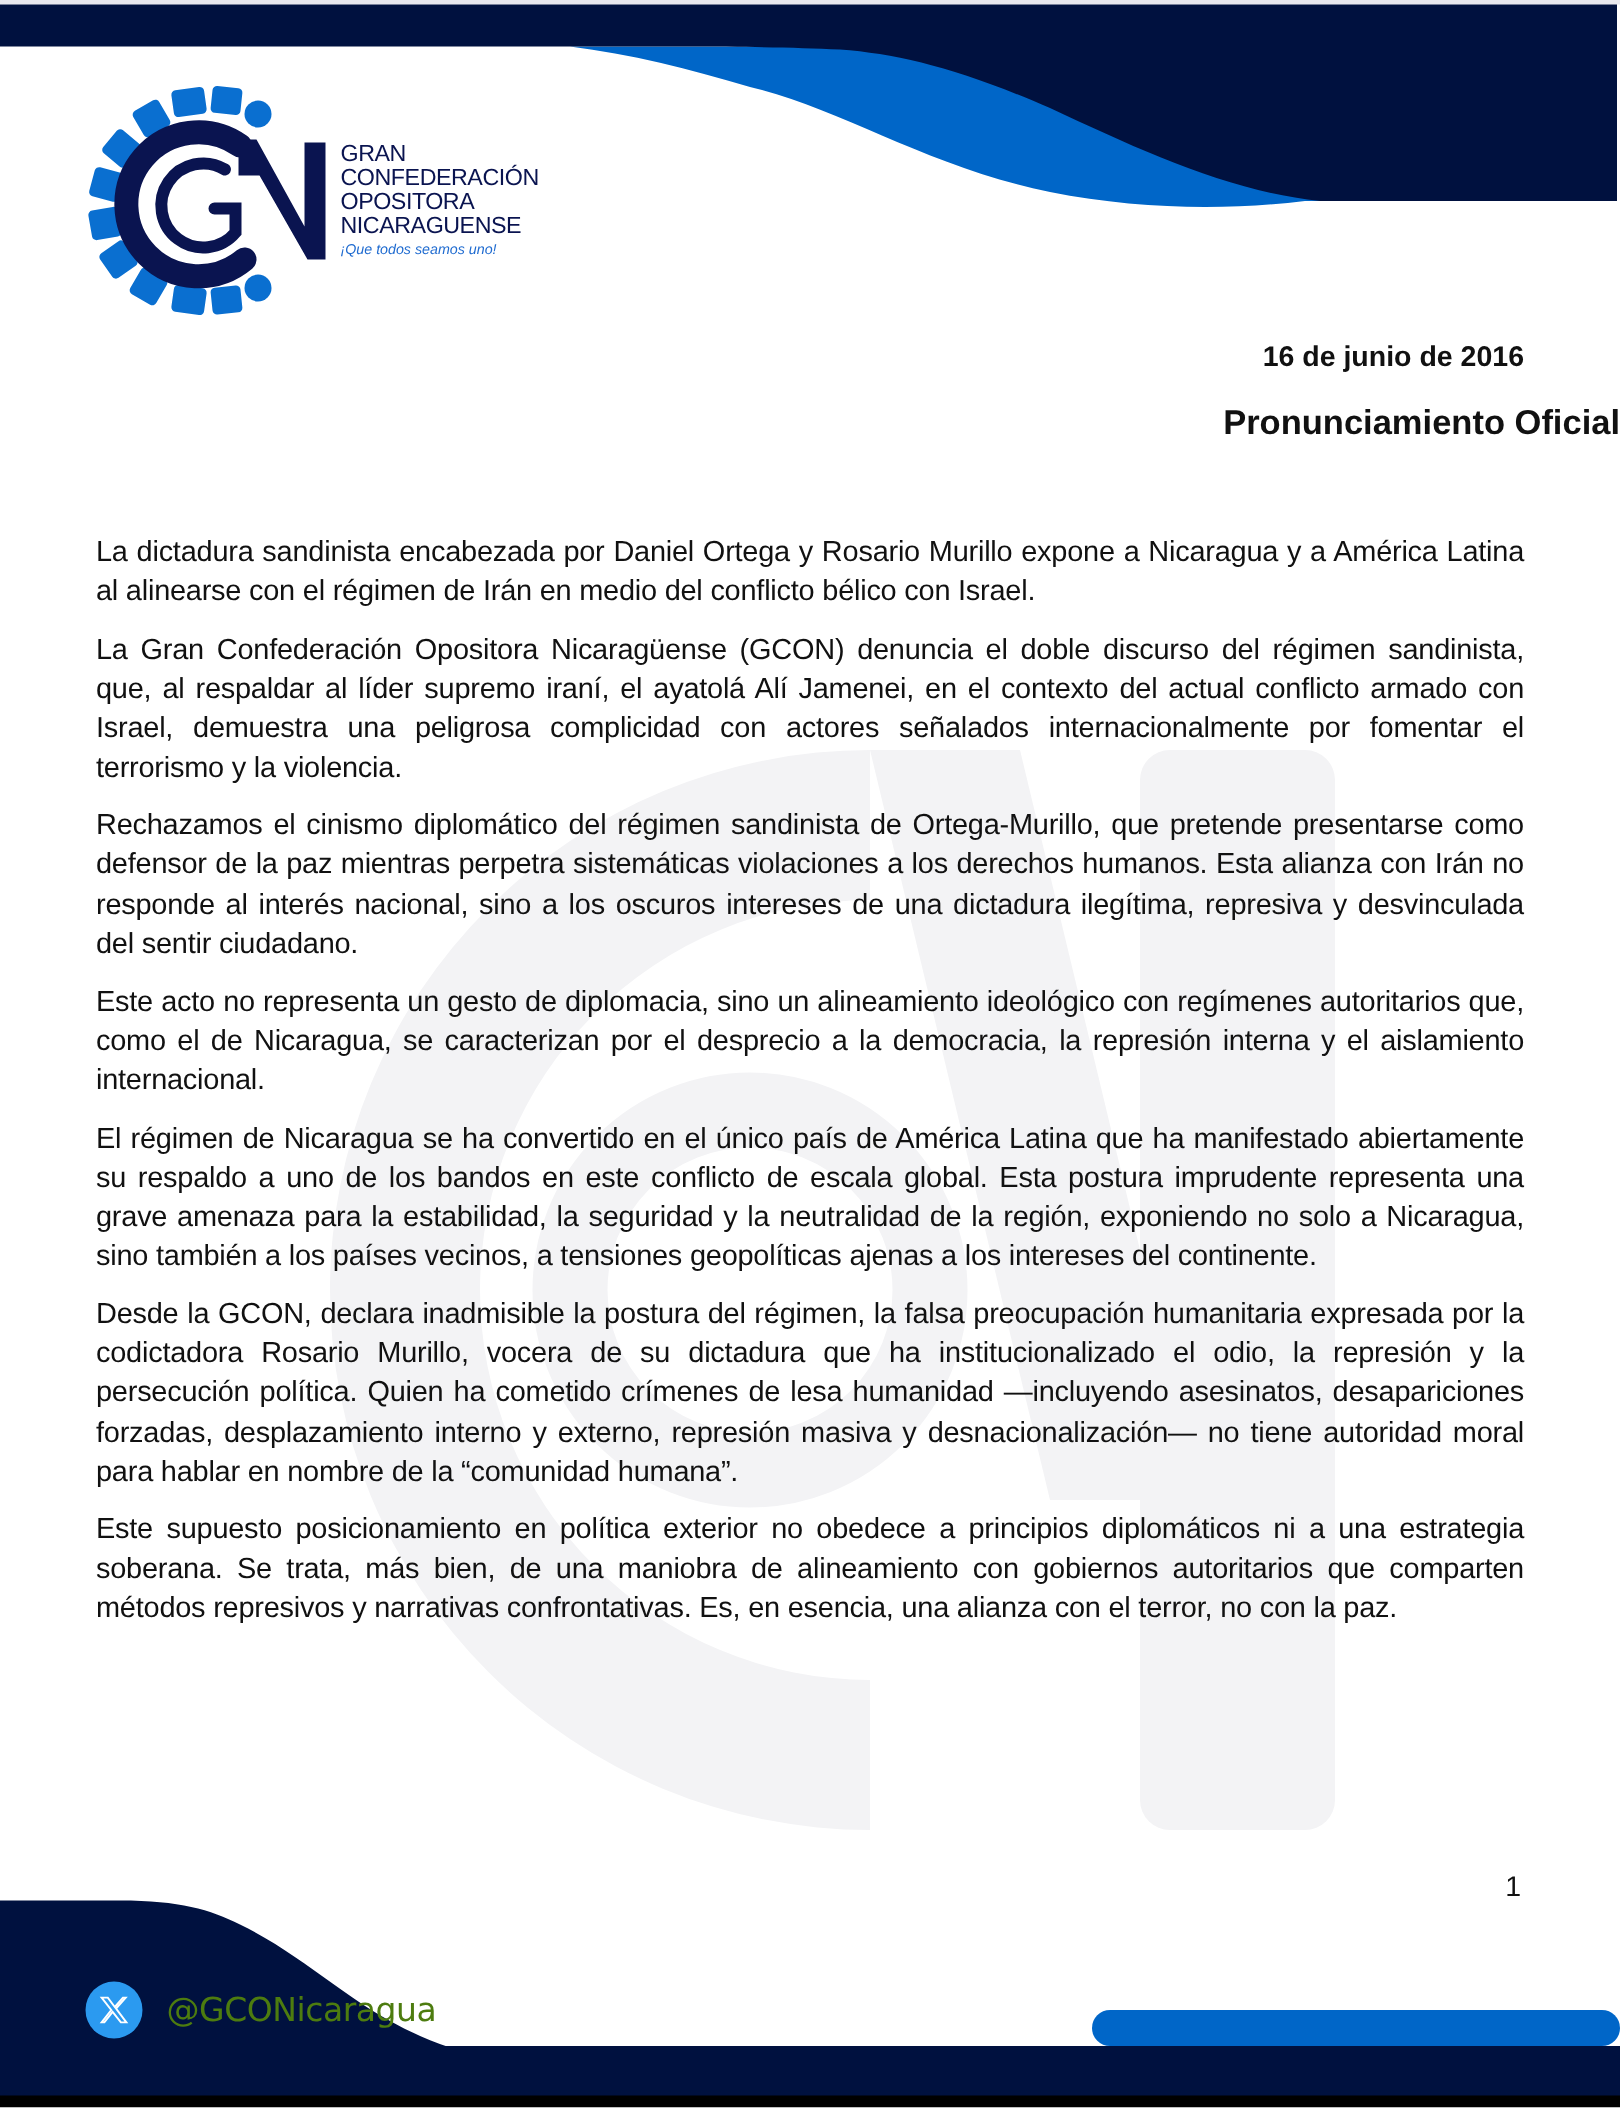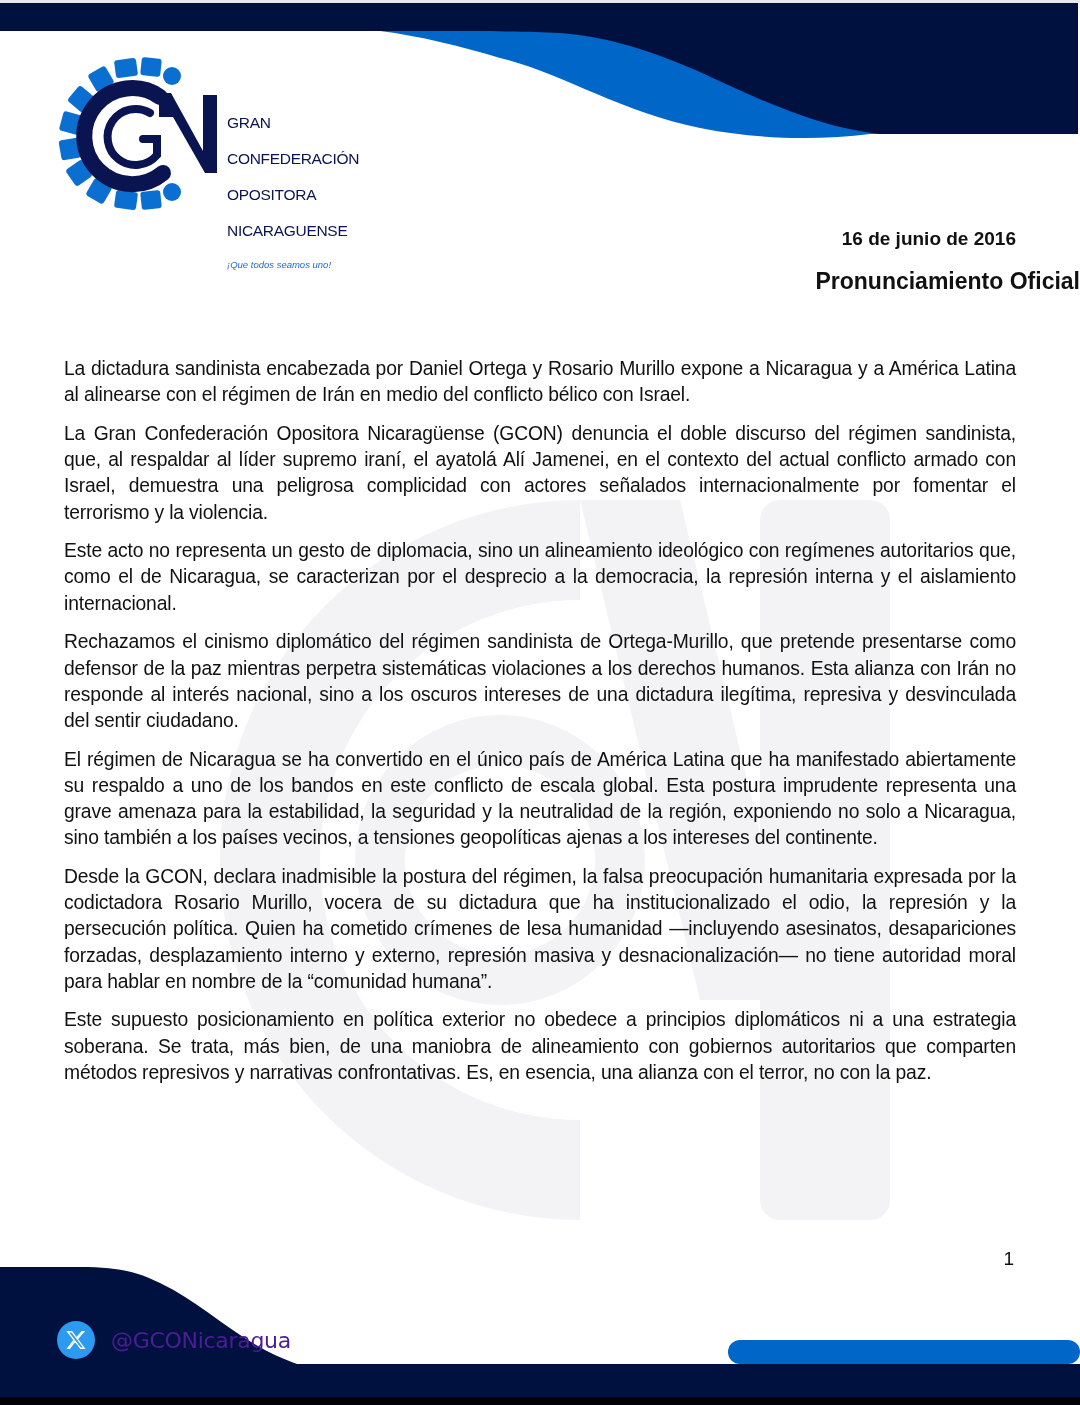--- a/index.html
+++ b/index.html
@@ -14,24 +14,23 @@
     .bottom-band { top: 1255px; width: 1080px; height: 150px; }
     .watermark { top: 300px; left: 40px; width: 1040px; height: 1000px; }
 
     .logo { position: absolute; left: 55px; top: 55px; width: 320px; height: 160px; }
     .logo-mark { position: absolute; left: 0; top: 0; width: 170px; height: 160px; }
     .logo-text { position: absolute; left: 172px; top: 40px; color: #0a1450; }
     .logo-line {
       font-size: 15.5px; line-height: 16px; letter-spacing: -0.3px;
       font-family: "Liberation Sans", sans-serif; text-transform: uppercase;
       display: block;
-      margin-top: 20px;
     }
     .logo-tagline {
-      font-size: 9.5px; color: #1f6bd0; display: block; margin-top: 20px;
+      font-size: 9.5px; color: #1f6bd0; display: block; margin-top: 2px;
       font-style: italic;
     }
 
     .date {
       position: absolute; right: 64px; top: 228px;
       font-size: 19px; font-weight: bold;
     }
     .title {
       position: absolute; left: 0; width: 1080px; top: 268px; text-align: right;
       font-size: 23px; font-weight: bold;
@@ -50,21 +49,21 @@
     }
 
     .social {
       position: absolute; left: 57px; top: 1321px; display: flex; align-items: center;
     }
     .x-icon {
       width: 38px; height: 38px; border-radius: 50%; background: #2b9af0;
       display: flex; align-items: center; justify-content: center;
     }
     .handle {
-      margin-left: 16px; color: #4c1d95; font-size: 22px;
+      margin-left: 16px; color: #4d7c0f; font-size: 22px;
       font-family: "DejaVu Sans", sans-serif; letter-spacing: -0.3px;
     }
   </style>
 </head>
 <body>
 
 <svg class="top-band" viewBox="0 0 1080 145" width="1080" height="145">
   <rect x="0" y="0" width="1080" height="3" fill="#e8e8ee"></rect>
   <path d="M 380 31 L 1078 31 L 1078 134 L 870 134 C 820 140 760 140 700 128 C 620 112 560 72 500 58 C 460 46 420 36 380 31 Z" fill="#0066c8"></path>
   <path d="M 0 3 L 1078 3 L 1078 134 L 880 134 C 820 128 760 100 700 72 C 640 46 600 36 560 33 C 520 31 480 31 380 31 L 0 31 Z" fill="#00113f"></path>
@@ -110,22 +109,22 @@
     <span class="logo-tagline">¡Que todos seamos uno!</span>
   </div>
 </div>
 
 <div class="date">16 de junio de 2016</div>
 <div class="title">Pronunciamiento Oficial</div>
 
 <div class="content" id="doc-body">
     <p><b>La dictadura sandinista encabezada por Daniel Ortega y Rosario Murillo expone a Nicaragua y a América Latina al alinearse con el régimen de Irán en medio del conflicto bélico con Israel.</b></p>
     <p><b>La Gran Confederación Opositora Nicaragüense (GCON)</b><span> denuncia el doble discurso del régimen sandinista, que, al respaldar al líder supremo iraní, el ayatolá Alí Jamenei, en el contexto del actual conflicto armado con Israel, </span><b>demuestra una peligrosa complicidad con actores señalados internacionalmente por fomentar el terrorismo y la violencia.</b></p>
+    <p><b>Rechazamos el cinismo diplomático del régimen sandinista de Ortega-Murillo</b><span>, que pretende presentarse como defensor de la paz mientras perpetra sistemáticas violaciones a los derechos humanos. </span><b>Esta alianza con Irán no responde al interés nacional, sino a los oscuros intereses de una dictadura ilegítima, represiva y desvinculada del sentir ciudadano.</b></p>
     <p><span>Este acto no representa un gesto de diplomacia, sino un alineamiento ideológico con regímenes autoritarios que, como el de Nicaragua, se caracterizan por el desprecio a la democracia, la represión interna y el aislamiento internacional.</span></p>
-    <p><b>Rechazamos el cinismo diplomático del régimen sandinista de Ortega-Murillo</b><span>, que pretende presentarse como defensor de la paz mientras perpetra sistemáticas violaciones a los derechos humanos. </span><b>Esta alianza con Irán no responde al interés nacional, sino a los oscuros intereses de una dictadura ilegítima, represiva y desvinculada del sentir ciudadano.</b></p>
     <p><span>El régimen de Nicaragua se ha convertido en el único país de América Latina que ha manifestado abiertamente su respaldo a uno de los bandos en este conflicto de escala global. Esta postura imprudente representa una grave amenaza para la estabilidad, la seguridad y la neutralidad de la región, exponiendo no solo a Nicaragua, sino también a los países vecinos, a tensiones geopolíticas ajenas a los intereses del continente.</span></p>
     <p><b>Desde la GCON</b><span>, declara inadmisible la postura del régimen, la falsa preocupación humanitaria expresada por la codictadora Rosario Murillo, vocera de su dictadura que ha institucionalizado el odio, la represión y la persecución política. Quien ha cometido crímenes de lesa humanidad —incluyendo asesinatos, desapariciones forzadas, desplazamiento interno y externo, represión masiva y desnacionalización— no tiene autoridad moral para hablar en nombre de la “comunidad humana”.</span></p>
     <p><span>Este supuesto posicionamiento en política exterior no obedece a principios diplomáticos ni a una estrategia soberana. Se trata, más bien, de una maniobra de alineamiento con gobiernos autoritarios que comparten métodos represivos y narrativas confrontativas. Es, en esencia, una alianza con el terror, no con la paz.</span></p>
   </div>
 
 <div class="page-number">1</div>
 
 <svg class="bottom-band" viewBox="0 0 1080 150" width="1080" height="150">
   <path d="M 0 12 L 80 12 C 120 12 140 18 160 28 C 210 52 240 90 300 110 C 360 130 440 130 1080 130 L 1080 142 L 0 142 Z" fill="#00113f"></path>
   <rect x="728" y="85" width="352" height="24" rx="12" fill="#0066c8"></rect>

